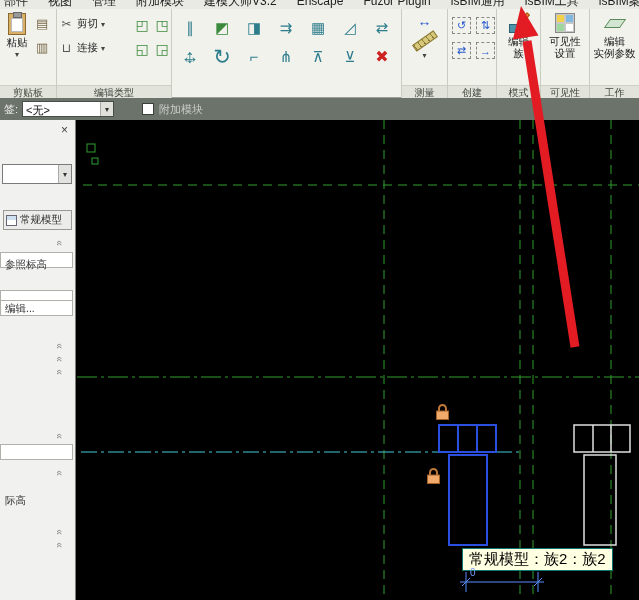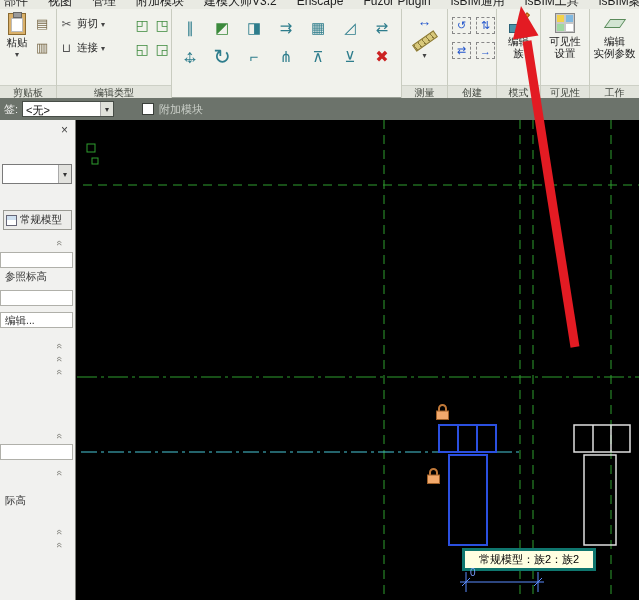--- a/index.html
+++ b/index.html
@@ -74,21 +74,21 @@
   .p-combo .arrow{width:13px;background:#e2e2de;border-left:1px solid #aaa;font-size:8px;display:flex;align-items:center;justify-content:center;color:#333}
   .p-edit-type{position:absolute;top:90px;left:3px;width:69px;height:20px;background:#ececea;border:1px solid #9a9a94;display:flex;align-items:center;gap:3px;padding-left:2px}
   .et-icon{width:11px;height:11px;border:1px solid #667;background:linear-gradient(180deg,#cfe0f0 50%,#fff 50%)}
   .p-field{position:absolute;left:0;width:73px;height:16px;background:#fff;border:1px solid #b0b0aa;padding:1px 4px;overflow:hidden;white-space:nowrap}
   .p-text{position:absolute;left:5px;white-space:nowrap}
   .chev{position:absolute;left:52px;width:14px;color:#8a8a84;font-size:10px;transform:rotate(90deg);text-align:center;line-height:10px}
 
   
   .canvas{position:absolute;top:120px;left:77px;width:562px;height:480px;background:#000;overflow:hidden}
   .lock{position:absolute;width:15px;height:18px}
-  .tooltip{position:absolute;left:385px;top:428px;background:#ffffe1;border:3px solid #0f766e;padding:1px 14px;font-size:11px;color:#000;white-space:nowrap}
+  .tooltip{position:absolute;left:385px;top:428px;background:#ffffe1;border:1px solid #0f766e;padding:1px 6px;font-size:15px;color:#000;white-space:nowrap}
   .dim-label{position:absolute;left:393px;top:447px;color:#7a9cff;font-size:10px}
 
   .arrow-overlay{position:absolute;left:0;top:0;z-index:200;pointer-events:none}
 </style>
 </head>
 <body>
 
 <div class="app">
 
   <div class="ribbon">
@@ -239,23 +239,23 @@
       <span class="val"></span>
       <span class="arrow">▾</span>
     </div>
     <div class="p-edit-type">
       <span class="et-icon"></span>
       <span>常规模型</span>
     </div>
 
     <span class="chev" style="top:118px">«</span>
     <div class="p-field" style="top:132px"></div>
-    <span class="p-text" style="top:150px">参照标高</span>
+    <span class="p-text" style="top:138px">参照标高</span>
     <div class="p-field" style="top:170px"></div>
-    <div class="p-field" style="top:192px"><span>编辑...</span></div>
+    <div class="p-field" style="top:180px"><span>编辑...</span></div>
     <span class="chev" style="top:221px">«</span>
     <span class="chev" style="top:234px">«</span>
     <span class="chev" style="top:247px">«</span>
     <span class="chev" style="top:311px">«</span>
     <div class="p-field" style="top:324px"></div>
     <span class="chev" style="top:348px">«</span>
     <span class="p-text" style="top:374px">际高</span>
     <span class="chev" style="top:407px">«</span>
     <span class="chev" style="top:420px">«</span>
   </div>

